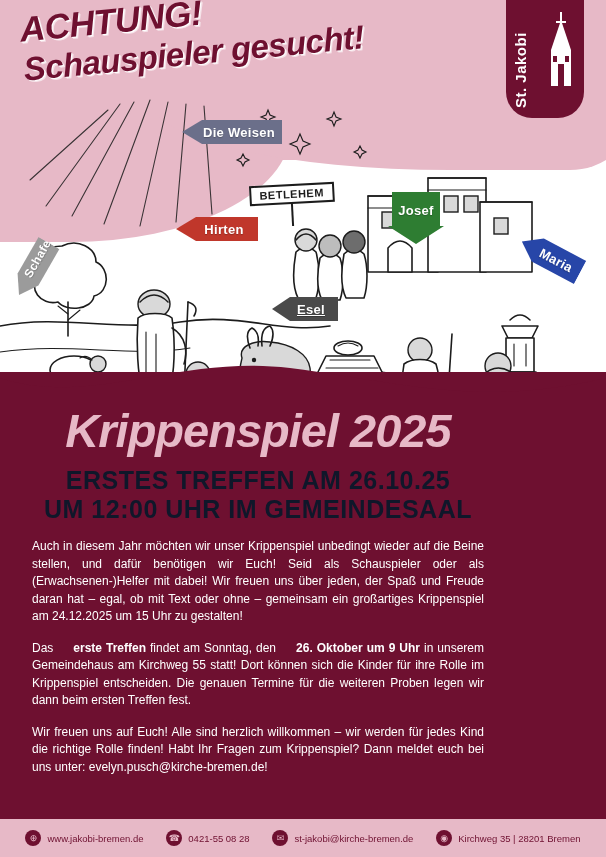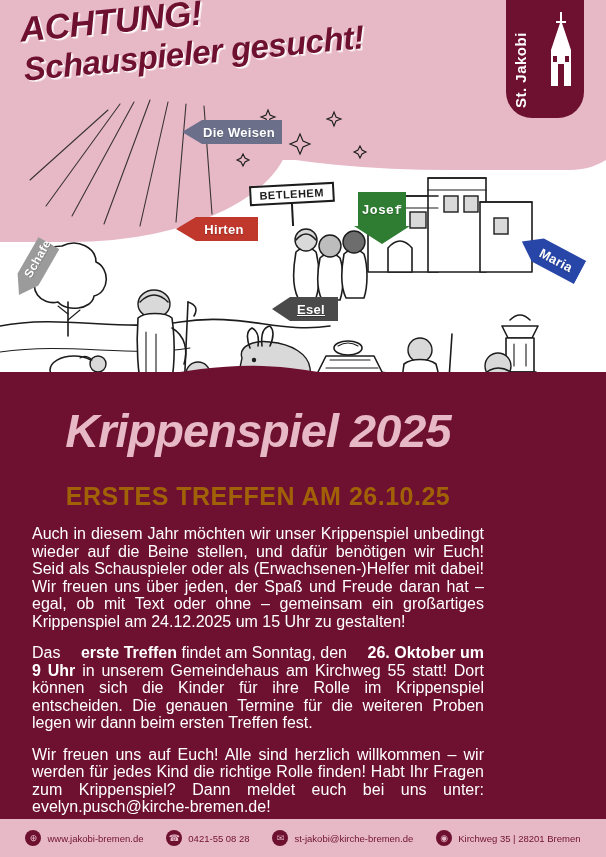--- a/index.html
+++ b/index.html
@@ -143,31 +143,31 @@
     text-align: center;
     color: #e7b9c7;
     font-size: 47px;
     font-weight: bold;
     font-style: italic;
     letter-spacing: -1px;
     line-height: 50px;
     white-space: nowrap;
   }
   .subtitle {
-    margin-top: 26px;
+    margin-top: 10px;
     text-align: center;
-    color: #a16207;
+    color: #0f172a;
     font-weight: bold;
     font-size: 25px;
     line-height: 29px;
     letter-spacing: 0.5px;
   }
   .para {
     color: #ffffff;
-    font-size: 16px;
+    font-size: 12px;
     line-height: 17.5px;
     text-align: justify;
     margin-top: 14px;
     padding: 0 2px;
   }
   .para b { font-weight: bold; margin-left: 16px; }
 
   
   .footer {
     position: absolute;
@@ -380,21 +380,21 @@
     <span style="position:absolute; left:20px; top:32px; font-size:12px;">Schafe</span>
   </div>
 
   <div class="arrow-label" style="left:272px; top:295px; width:66px; height:28px;">
     <svg width="66" height="28" style="position:absolute;left:0;top:0;">
       <polygon points="0,14 18,2 66,2 66,26 18,26" fill="#4a4a4a"></polygon>
     </svg>
     <span style="position:relative; padding-left:12px;text-decoration:underline;">Esel</span>
   </div>
 
-  <div class="arrow-label" style="left:354px; top:192px; width:56px; height:52px;font-family:Liberation Mono, monospace;">
+  <div class="arrow-label" style="left:388px; top:192px; width:56px; height:52px;">
     <svg width="56" height="52" style="position:absolute;left:0;top:0;">
       <polygon points="4,0 52,0 52,34 56,34 28,52 0,34 4,34" fill="#2e7d32"></polygon>
     </svg>
     <span style="position:relative; top:-8px;">Josef</span>
   </div>
 
   <div class="arrow-label" style="left:518px; top:240px; width:66px; height:34px; transform:rotate(28deg); transform-origin:center;">
     <svg width="66" height="30" style="position:absolute;left:0;top:2px;">
       <polygon points="0,15 18,2 66,2 66,28 18,28" fill="#2746a8"></polygon>
     </svg>
@@ -425,20 +425,21 @@
 
   <div class="body-panel"></div>
   <svg class="body-wave" viewBox="0 0 606 60" preserveAspectRatio="none">
     <path d="M0 26 C90 56 180 2 290 16 C400 30 480 56 606 26 L606 60 L0 60 Z" fill="#6e1030"></path>
   </svg>
 
   <div class="body-inner">
     <div class="title-krippenspiel">Krippenspiel 2025</div>
     <div class="subtitle">
       <div>ERSTES TREFFEN AM 26.10.25</div>
+      <div>UM 12:00 UHR IM GEMEINDESAAL</div>
     </div>
 
     <p class="para">Auch in diesem Jahr möchten wir unser Krippenspiel unbedingt wieder auf die Beine stellen, und dafür benötigen wir Euch! Seid als Schauspieler oder als (Erwachsenen-)Helfer mit dabei! Wir freuen uns über jeden, der Spaß und Freude daran hat – egal, ob mit Text oder ohne – gemeinsam ein großartiges Krippenspiel am 24.12.2025 um 15 Uhr zu gestalten!</p>
 
     <p class="para"><span>Das </span><b>erste Treffen</b><span> findet am Sonntag, den </span><b>26. Oktober um 9 Uhr</b><span> in unserem Gemeindehaus am Kirchweg 55 statt! Dort können sich die Kinder für ihre Rolle im Krippenspiel entscheiden. Die genauen Termine für die weiteren Proben legen wir dann beim ersten Treffen fest.</span></p>
 
     <p class="para">Wir freuen uns auf Euch! Alle sind herzlich willkommen – wir werden für jedes Kind die richtige Rolle finden! Habt Ihr Fragen zum Krippenspiel? Dann meldet euch  bei uns unter: evelyn.pusch@kirche-bremen.de!</p>
   </div>
 
   <div class="footer">

